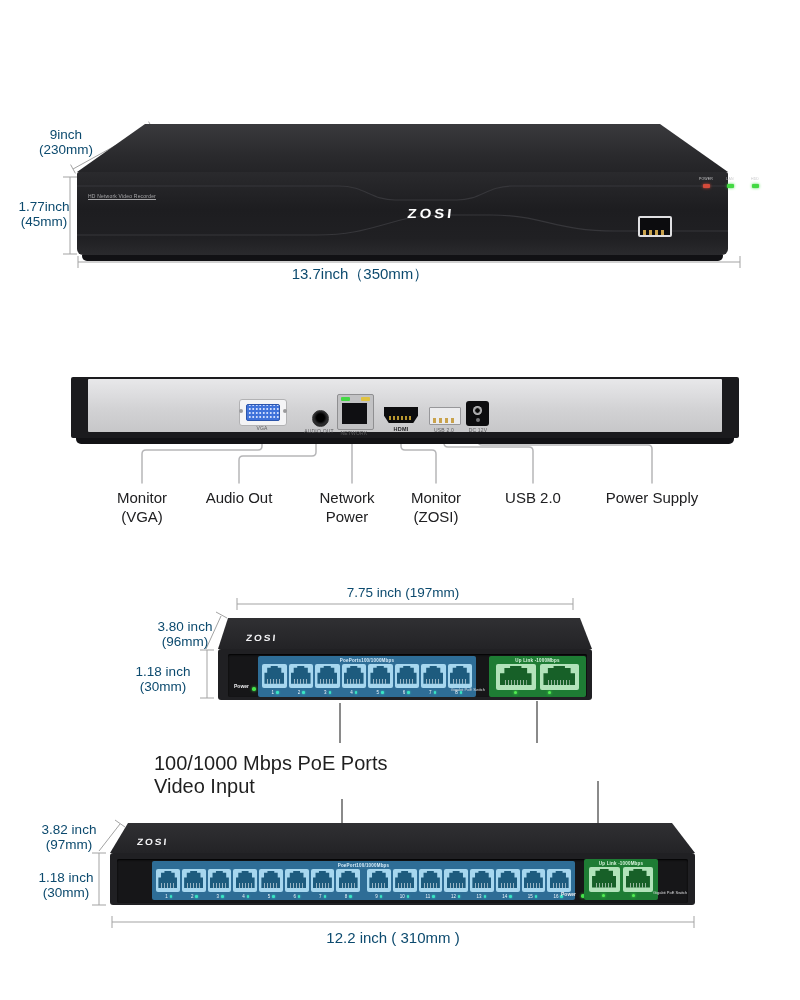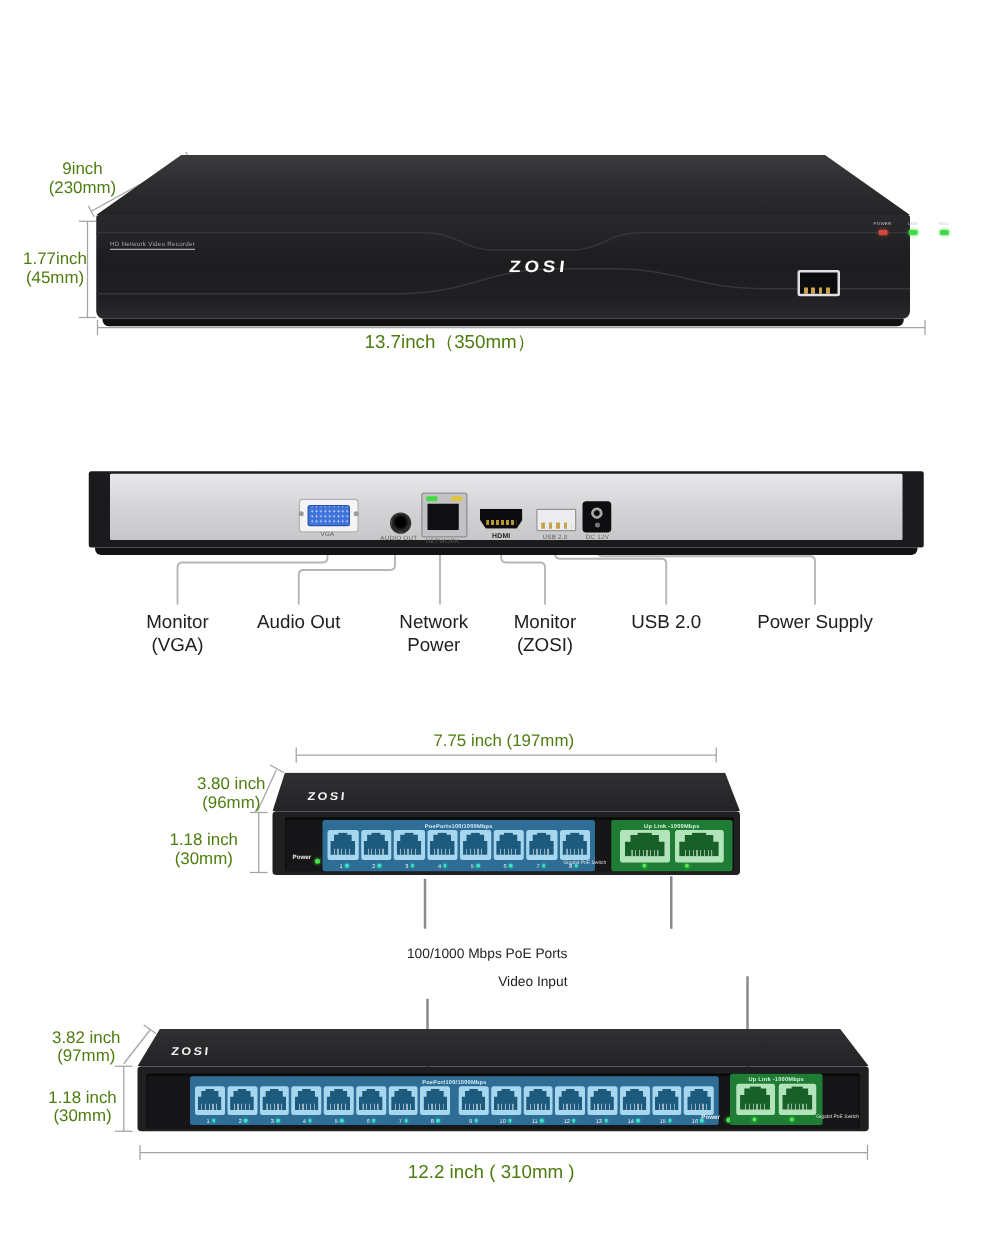--- a/index.html
+++ b/index.html
@@ -2,23 +2,23 @@
 <html><head>
 <meta charset="utf-8">
 <style>
   html,body{margin:0;padding:0;background:#fff;}
   #canvas{position:relative;width:800px;height:1000px;background:#fff;overflow:hidden;
           font-family:"Liberation Sans","DejaVu Sans",sans-serif;}
   .abs{position:absolute;}
   svg.overlay{position:absolute;left:0;top:0;width:800px;height:1000px;pointer-events:none;}
 
   
-  .dimtext{position:absolute;font-size:13.5px;color:#4d7c0f;text-align:center;line-height:15px;}
+  .dimtext{position:absolute;font-size:13.5px;color:#0c4a6e;text-align:center;line-height:15px;}
   .dimtext.big{font-size:15px;}
-  .callout{position:absolute;font-size:11px;color:#1f1f1f;text-align:right;line-height:23px;}
+  .callout{position:absolute;font-size:20px;color:#1f1f1f;text-align:left;line-height:23px;}
   .portlabel{position:absolute;font-size:15px;color:#202022;text-align:center;line-height:19px;}
 
   
   .nvr-topface{left:77px;top:124px;width:651px;height:48px;
     background:linear-gradient(180deg,#3a3a3d 0%,#2b2b2e 60%,#242427 100%);
     clip-path:polygon(68px 0,583px 0,651px 48px,0 48px);}
   .nvr-front{left:77px;top:172px;width:651px;height:83px;border-radius:2px 2px 6px 6px;
     background:linear-gradient(180deg,#2a2a2d 0%,#1d1d20 45%,#202023 80%,#2a2a2d 100%);}
   .nvr-base{left:82px;top:255px;width:641px;height:6px;background:#111114;border-radius:0 0 5px 5px;}
   .hd-print{left:11px;top:21px;font-size:5px;color:#a6a6a8;border-bottom:.5px solid #a6a6a8;

